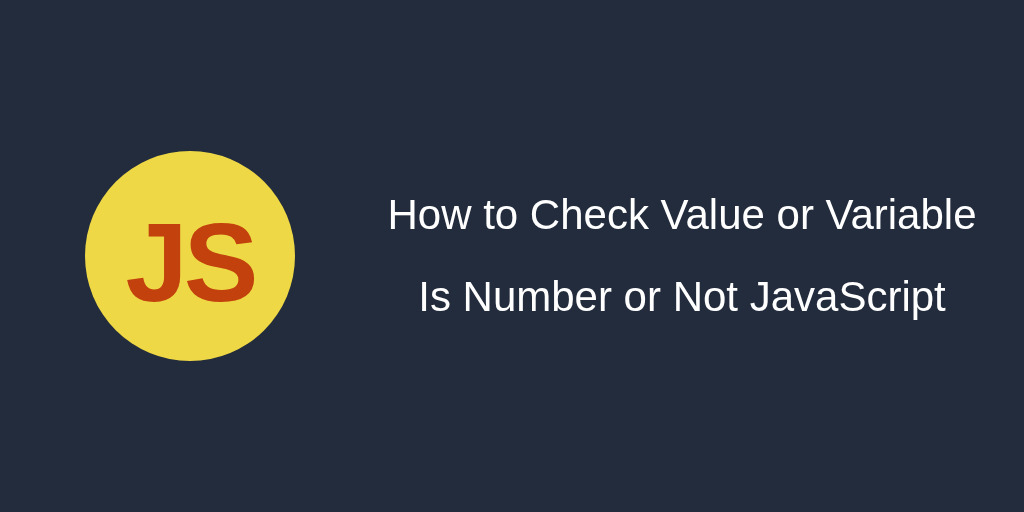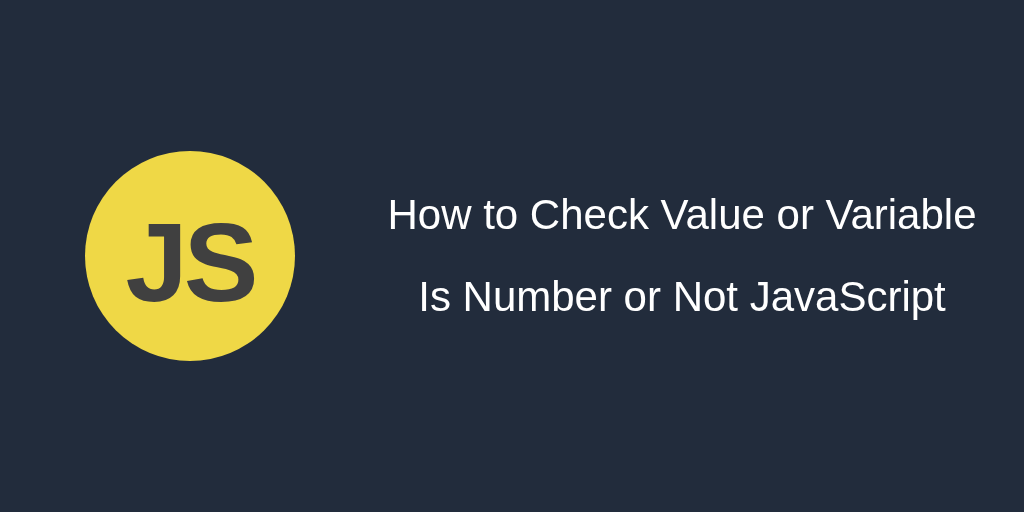--- a/index.html
+++ b/index.html
@@ -22,21 +22,21 @@
     border-radius: 50%;
     background: #efd846;
     display: flex;
     align-items: center;
     justify-content: center;
   }
   .logo-text {
     font-family: Arial, Helvetica, sans-serif;
     font-weight: 800;
     font-size: 112px;
-    color: #404040;
+    color: #c2410c;
     letter-spacing: -4px;
     transform: translateY(6px);
     text-align: center;
   }
   .right {
     flex: 1;
     padding-right: 40px;
   }
   .title {
     color: #ffffff;

